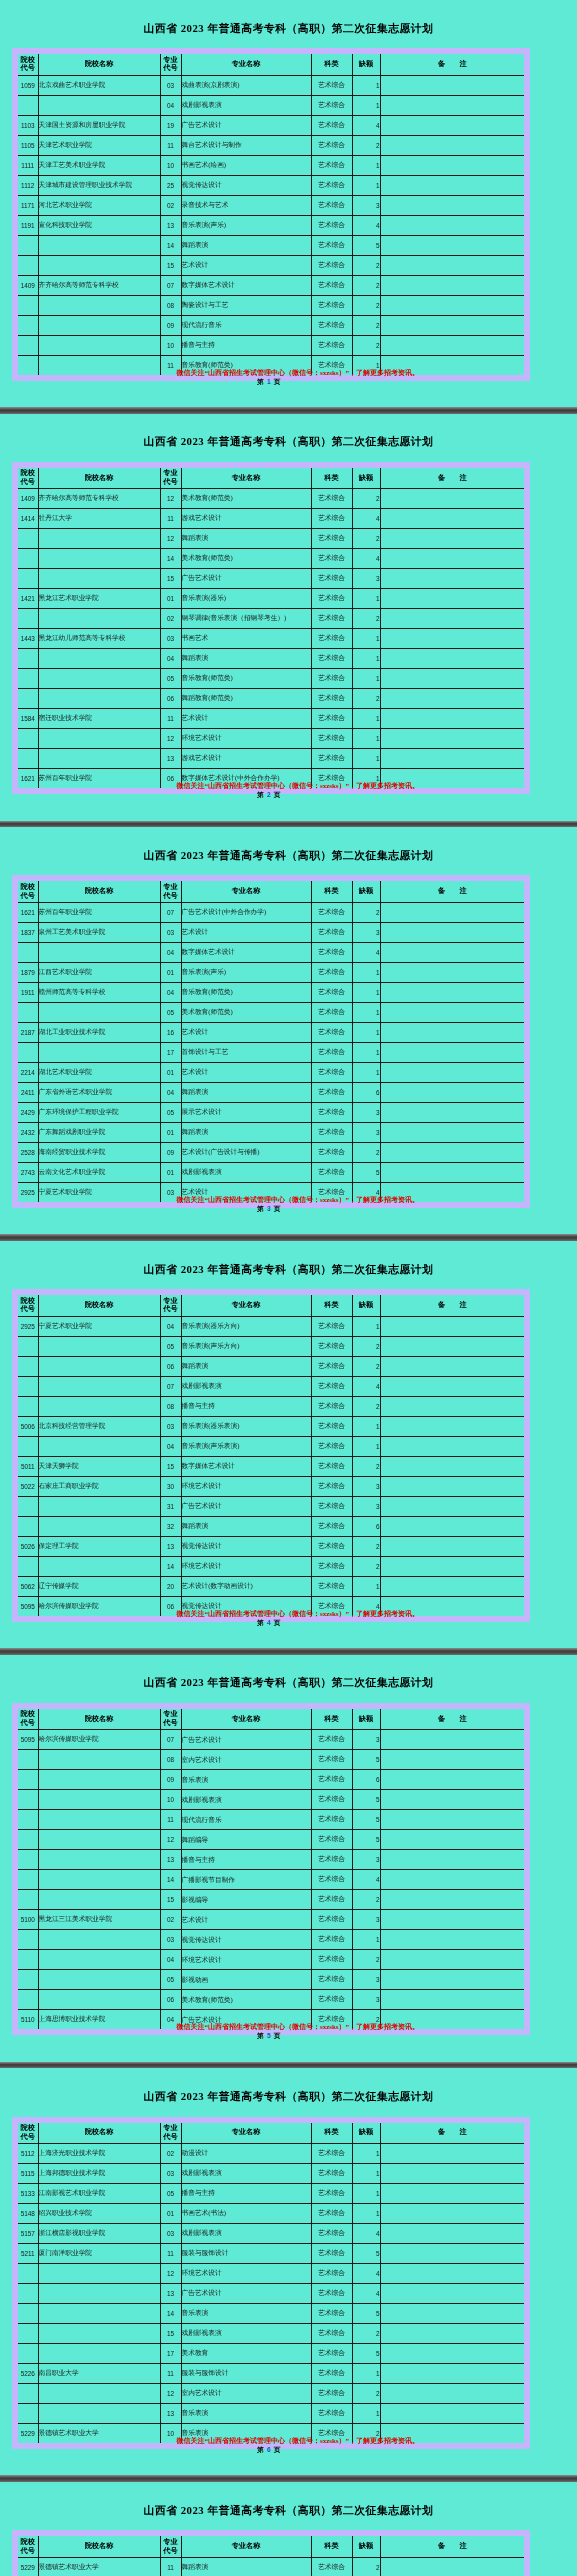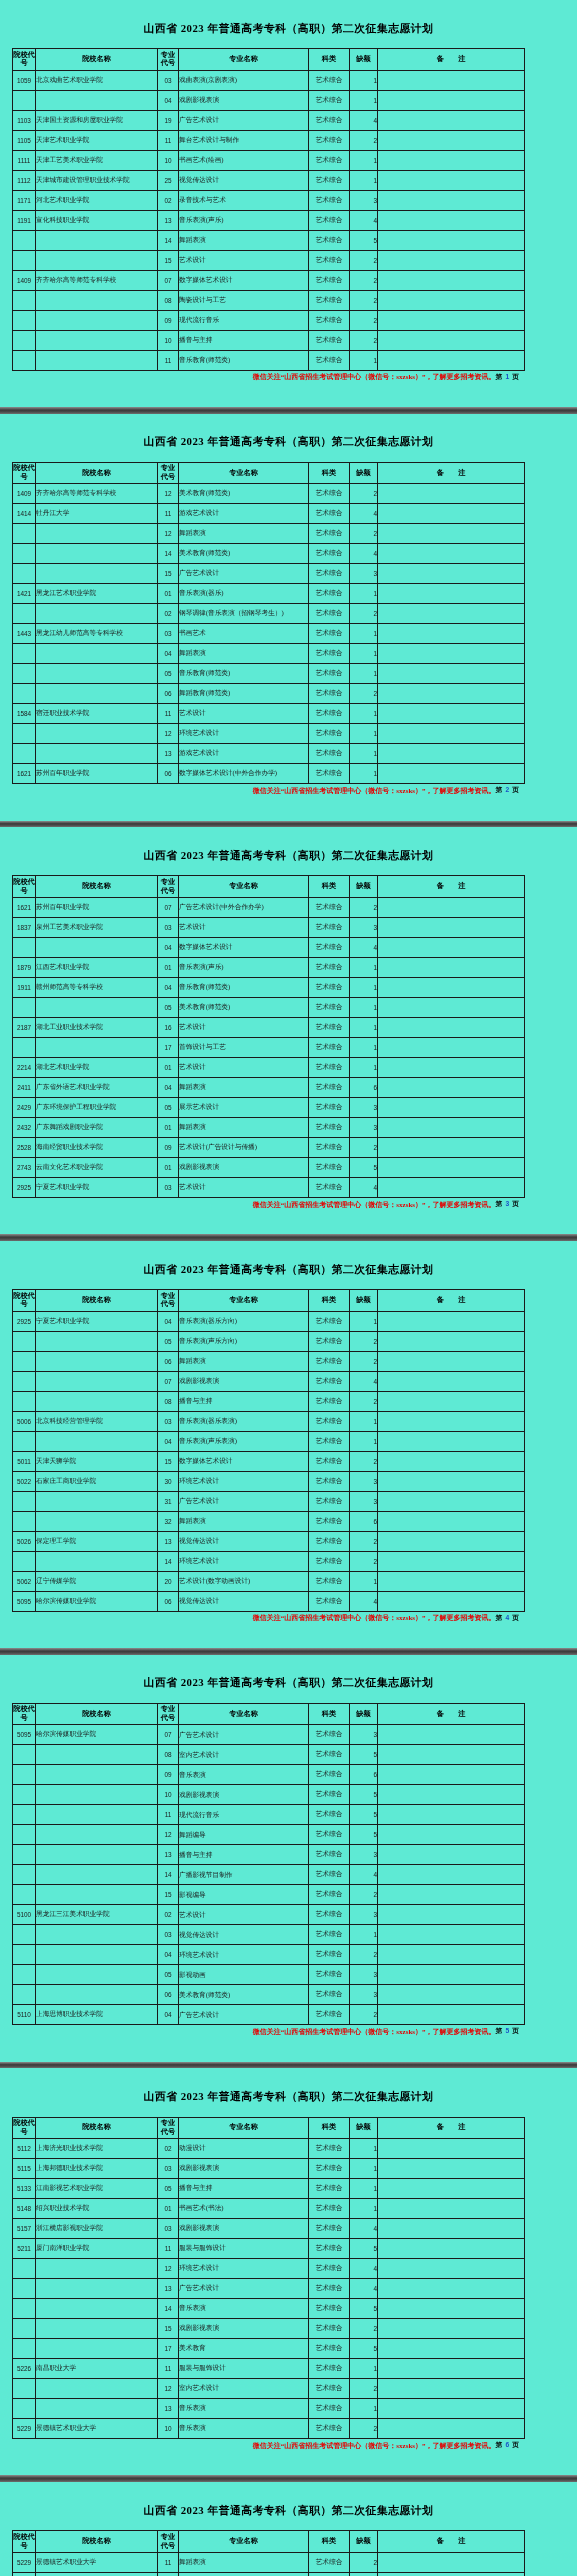--- a/index.html
+++ b/index.html
@@ -28,36 +28,36 @@
   table.plan col.c-school{width:122px}
   table.plan col.c-mcode{width:21px}
   table.plan col.c-major{width:130px}
   table.plan col.c-cat{width:41px}
   table.plan col.c-vac{width:28px}
   table.plan col.c-remark{width:147px}
   table.plan th,table.plan td{
     border:0.5px solid #1a1a1a;
     padding:0;overflow:hidden;
   }
-  table.plan{border:1px solid #c4b5fd;margin-left:12px;}
+  table.plan{border:6px solid #c4b5fd;margin-left:12px;}
   table.plan th{
     height:20.6px;font-size:7.2px;font-weight:bold;text-align:center;
     line-height:8.8px;vertical-align:middle;color:#000;
   }
   table.plan td{height:19px;vertical-align:middle;color:#1a1a1a;}
   td.cell-code{text-align:center;font-family:"Liberation Sans",sans-serif;font-size:6.4px;}
   td.cell-school{text-align:left;padding-left:3.1px;}
   td.cell-mcode{text-align:center;font-family:"Liberation Sans",sans-serif;font-size:6.4px;}
   td.cell-major{text-align:left;vertical-align:top;padding:1px 2.1px 0 3.1px;line-height:8.8px;}
   td.cell-cat{text-align:center;}
   td.cell-vac{text-align:right;padding-right:10.3px;font-family:"Liberation Sans",sans-serif;font-size:6.4px;}
   td.cell-remark{}
   .footer-line{
     position:absolute;left:18.5px;right:0;top:372px;height:10.3px;
-    display:flex;justify-content:flex-end;align-items:center;
+    display:flex;justify-content:center;align-items:center;flex-direction:column;
   }
   .footer-note{
     color:#e60000;font-weight:bold;font-size:7px;white-space:nowrap;
   }
   .page-num{
     font-size:6.7px;font-weight:bold;color:#000;margin-right:58px;white-space:nowrap;
   }
   .page-num .num{color:#1a53c8;font-family:"Liberation Sans",sans-serif;padding:0 1.5px;}
 </style>
 </head>

